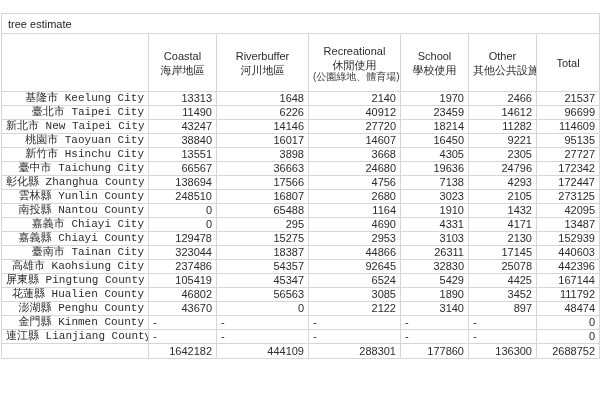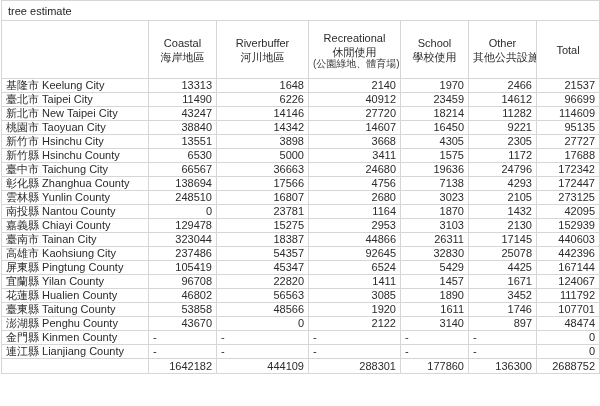--- a/index.html
+++ b/index.html
@@ -11,20 +11,21 @@
     color: #2b2b2b;
     overflow: hidden;
     position: relative;
   }
   table.estimate {
     border-collapse: collapse;
     table-layout: fixed;
     width: 598px;
     margin-left: 1px;
     font-size: 11px;
+    margin-top: 13px;
   }
   table.estimate td, table.estimate th {
     border: 1px solid #d6d6d6;
     padding: 0 4px;
     overflow: hidden;
     white-space: nowrap;
     font-weight: normal;
   }
   tr.title-row td {
     height: 20px;
@@ -38,21 +39,21 @@
     text-align: center;
     vertical-align: middle;
     line-height: 14px;
     color: #2b2b2b;
   }
   tr.header-row th .note {
     font-size: 10px;
     line-height: 10px;
     color: #3c3c3c;
   }
-  td.label { text-align: left; height: 14px; line-height: 13px; }
+  td.label { text-align: right; height: 14px; line-height: 13px; font-family: Liberation Mono, monospace; }
   td.num   { text-align: right; height: 14px; line-height: 13px; }
   td.dash  { text-align: left;  height: 14px; line-height: 13px; }
   tr.total td { height: 15px; }
 </style>
 </head>
 <body>
 
 <div class="page">
   <table class="estimate">
     <colgroup>
@@ -120,45 +121,36 @@
           <td class="num">43247</td>
           <td class="num">14146</td>
           <td class="num">27720</td>
           <td class="num">18214</td>
           <td class="num">11282</td>
           <td class="num">114609</td>
         </tr>
         <tr>
           <td class="label">桃園市 Taoyuan City</td>
           <td class="num">38840</td>
-          <td class="num">14342</td>
+          <td class="num">16017</td>
           <td class="num">14607</td>
           <td class="num">16450</td>
           <td class="num">9221</td>
           <td class="num">95135</td>
         </tr>
         <tr>
           <td class="label">新竹市 Hsinchu City</td>
           <td class="num">13551</td>
           <td class="num">3898</td>
           <td class="num">3668</td>
           <td class="num">4305</td>
           <td class="num">2305</td>
           <td class="num">27727</td>
         </tr>
         <tr>
-          <td class="label">新竹縣 Hsinchu County</td>
-          <td class="num">6530</td>
-          <td class="num">5000</td>
-          <td class="num">3411</td>
-          <td class="num">1575</td>
-          <td class="num">1172</td>
-          <td class="num">17688</td>
-        </tr>
-        <tr>
           <td class="label">臺中市 Taichung City</td>
           <td class="num">66567</td>
           <td class="num">36663</td>
           <td class="num">24680</td>
           <td class="num">19636</td>
           <td class="num">24796</td>
           <td class="num">172342</td>
         </tr>
         <tr>
           <td class="label">彰化縣 Zhanghua County</td>
@@ -174,25 +166,34 @@
           <td class="num">248510</td>
           <td class="num">16807</td>
           <td class="num">2680</td>
           <td class="num">3023</td>
           <td class="num">2105</td>
           <td class="num">273125</td>
         </tr>
         <tr>
           <td class="label">南投縣 Nantou County</td>
           <td class="num">0</td>
-          <td class="num">23781</td>
+          <td class="num">65488</td>
           <td class="num">1164</td>
-          <td class="num">1870</td>
+          <td class="num">1910</td>
           <td class="num">1432</td>
           <td class="num">42095</td>
+        </tr>
+        <tr>
+          <td class="label">嘉義市 Chiayi City</td>
+          <td class="num">0</td>
+          <td class="num">295</td>
+          <td class="num">4690</td>
+          <td class="num">4331</td>
+          <td class="num">4171</td>
+          <td class="num">13487</td>
         </tr>
         <tr>
           <td class="label">嘉義縣 Chiayi County</td>
           <td class="num">129478</td>
           <td class="num">15275</td>
           <td class="num">2953</td>
           <td class="num">3103</td>
           <td class="num">2130</td>
           <td class="num">152939</td>
         </tr>
@@ -217,45 +218,27 @@
         <tr>
           <td class="label">屏東縣 Pingtung County</td>
           <td class="num">105419</td>
           <td class="num">45347</td>
           <td class="num">6524</td>
           <td class="num">5429</td>
           <td class="num">4425</td>
           <td class="num">167144</td>
         </tr>
         <tr>
-          <td class="label">宜蘭縣 Yilan County</td>
-          <td class="num">96708</td>
-          <td class="num">22820</td>
-          <td class="num">1411</td>
-          <td class="num">1457</td>
-          <td class="num">1671</td>
-          <td class="num">124067</td>
-        </tr>
-        <tr>
           <td class="label">花蓮縣 Hualien County</td>
           <td class="num">46802</td>
           <td class="num">56563</td>
           <td class="num">3085</td>
           <td class="num">1890</td>
           <td class="num">3452</td>
           <td class="num">111792</td>
-        </tr>
-        <tr>
-          <td class="label">臺東縣 Taitung County</td>
-          <td class="num">53858</td>
-          <td class="num">48566</td>
-          <td class="num">1920</td>
-          <td class="num">1611</td>
-          <td class="num">1746</td>
-          <td class="num">107701</td>
         </tr>
         <tr>
           <td class="label">澎湖縣 Penghu County</td>
           <td class="num">43670</td>
           <td class="num">0</td>
           <td class="num">2122</td>
           <td class="num">3140</td>
           <td class="num">897</td>
           <td class="num">48474</td>
         </tr>

